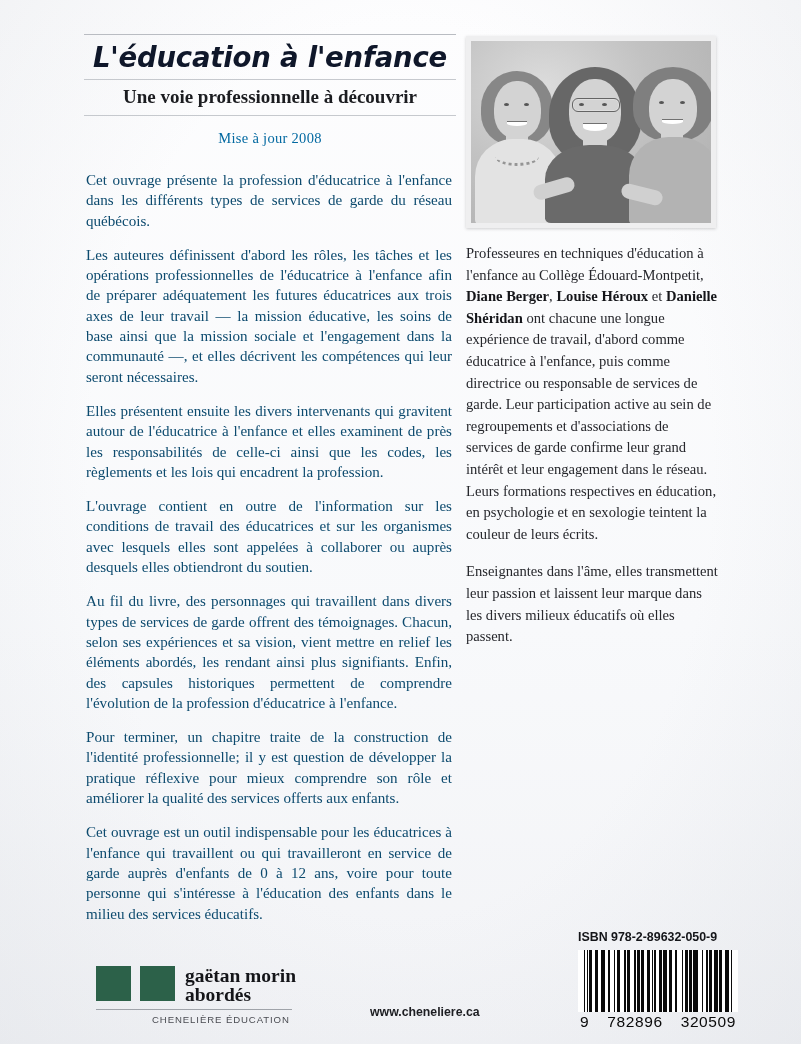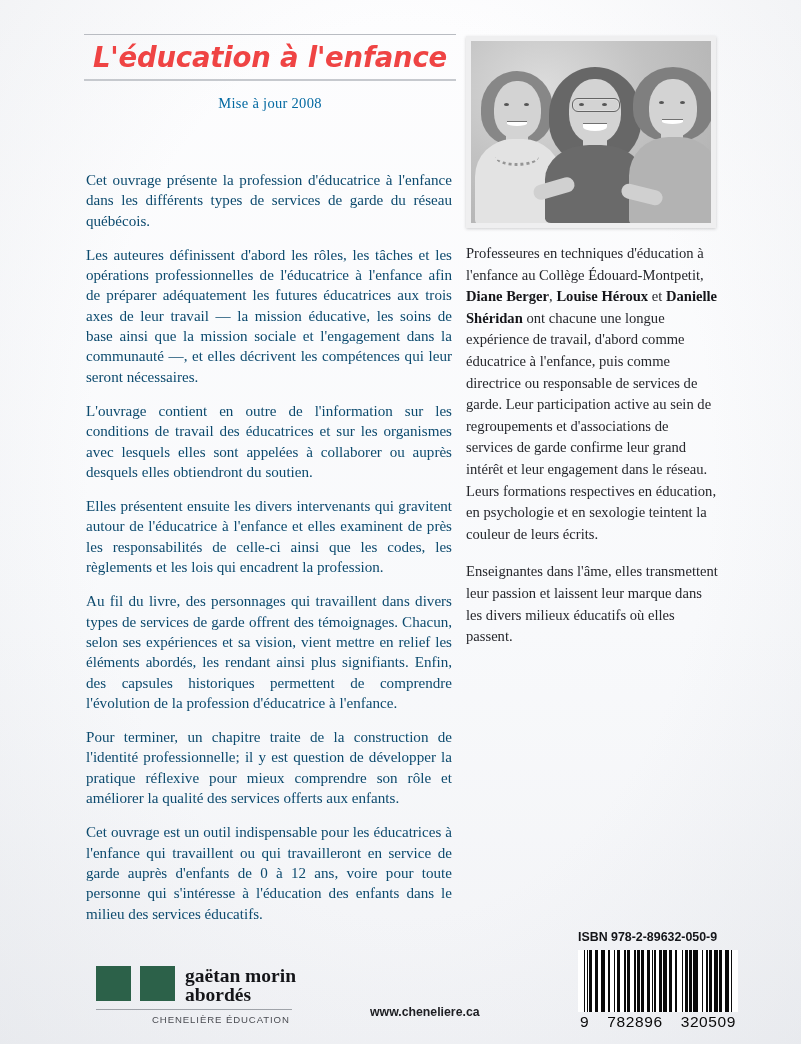--- a/index.html
+++ b/index.html
@@ -47,21 +47,21 @@
     background: #b9bcc2;
     width: 100%;
   }
   .rule.thin { background: #c6c9ce; }
   .main-title {
     font-family: "DejaVu Sans", sans-serif;
     font-weight: bold;
     font-style: italic;
     font-size: 27.5px;
     letter-spacing: -0.2px;
-    color: #ef4444;
+    color: #0f172a;
     text-align: center;
     padding: 8px 0 7px 0;
     line-height: 1.05;
     white-space: nowrap;
   }
   .subtitle {
     font-family: "Liberation Serif", serif;
     font-weight: bold;
     font-size: 19px;
     color: #1b1c20;
@@ -304,29 +304,30 @@
 </head>
 <body>
 
 <div class="page">
   <div class="content">
 
     <div class="title-block">
       <div class="rule"></div>
       <div class="main-title">L'éducation à l'enfance</div>
       <div class="rule thin"></div>
+      <div class="subtitle">Une voie professionnelle à découvrir</div>
       <div class="rule thin"></div>
       <div class="edition">Mise à jour 2008</div>
     </div>
 
     <div class="left-col">
       <p>Cet ouvrage présente la profession d'éducatrice à l'enfance dans les différents types de services de garde du réseau québécois.</p>
       <p>Les auteures définissent d'abord les rôles, les tâches et les opérations professionnelles de l'éducatrice à l'enfance afin de préparer adéquatement les futures éducatrices aux trois axes de leur travail — la mission éducative, les soins de base ainsi que la mission sociale et l'engagement dans la communauté —, et elles décrivent les compétences qui leur seront nécessaires.</p>
+      <p>Elles présentent ensuite les divers intervenants qui gravitent autour de l'éducatrice à l'enfance et elles examinent de près les responsabilités de celle-ci ainsi que les codes, les règlements et les lois qui encadrent la profession.</p>
       <p>L'ouvrage contient en outre de l'information sur les conditions de travail des éducatrices et sur les organismes avec lesquels elles sont appelées à collaborer ou auprès desquels elles obtiendront du soutien.</p>
-      <p>Elles présentent ensuite les divers intervenants qui gravitent autour de l'éducatrice à l'enfance et elles examinent de près les responsabilités de celle-ci ainsi que les codes, les règlements et les lois qui encadrent la profession.</p>
       <p>Au fil du livre, des personnages qui travaillent dans divers types de services de garde offrent des témoignages. Chacun, selon ses expériences et sa vision, vient mettre en relief les éléments abordés, les rendant ainsi plus signifiants. Enfin, des capsules historiques permettent de comprendre l'évolution de la profession d'éducatrice à l'enfance.</p>
       <p>Pour terminer, un chapitre traite de la construction de l'identité professionnelle; il y est question de développer la pratique réflexive pour mieux comprendre son rôle et améliorer la qualité des services offerts aux enfants.</p>
       <p>Cet ouvrage est un outil indispensable pour les éducatrices à l'enfance qui travaillent ou qui travailleront en service de garde auprès d'enfants de 0 à 12 ans, voire pour toute personne qui s'intéresse à l'éducation des enfants dans le milieu des services éducatifs.</p>
     </div>
 
     <div class="photo-frame">
       <div class="photo">
         <div class="backdrop"></div>
 
         <div class="fig fig-left">

